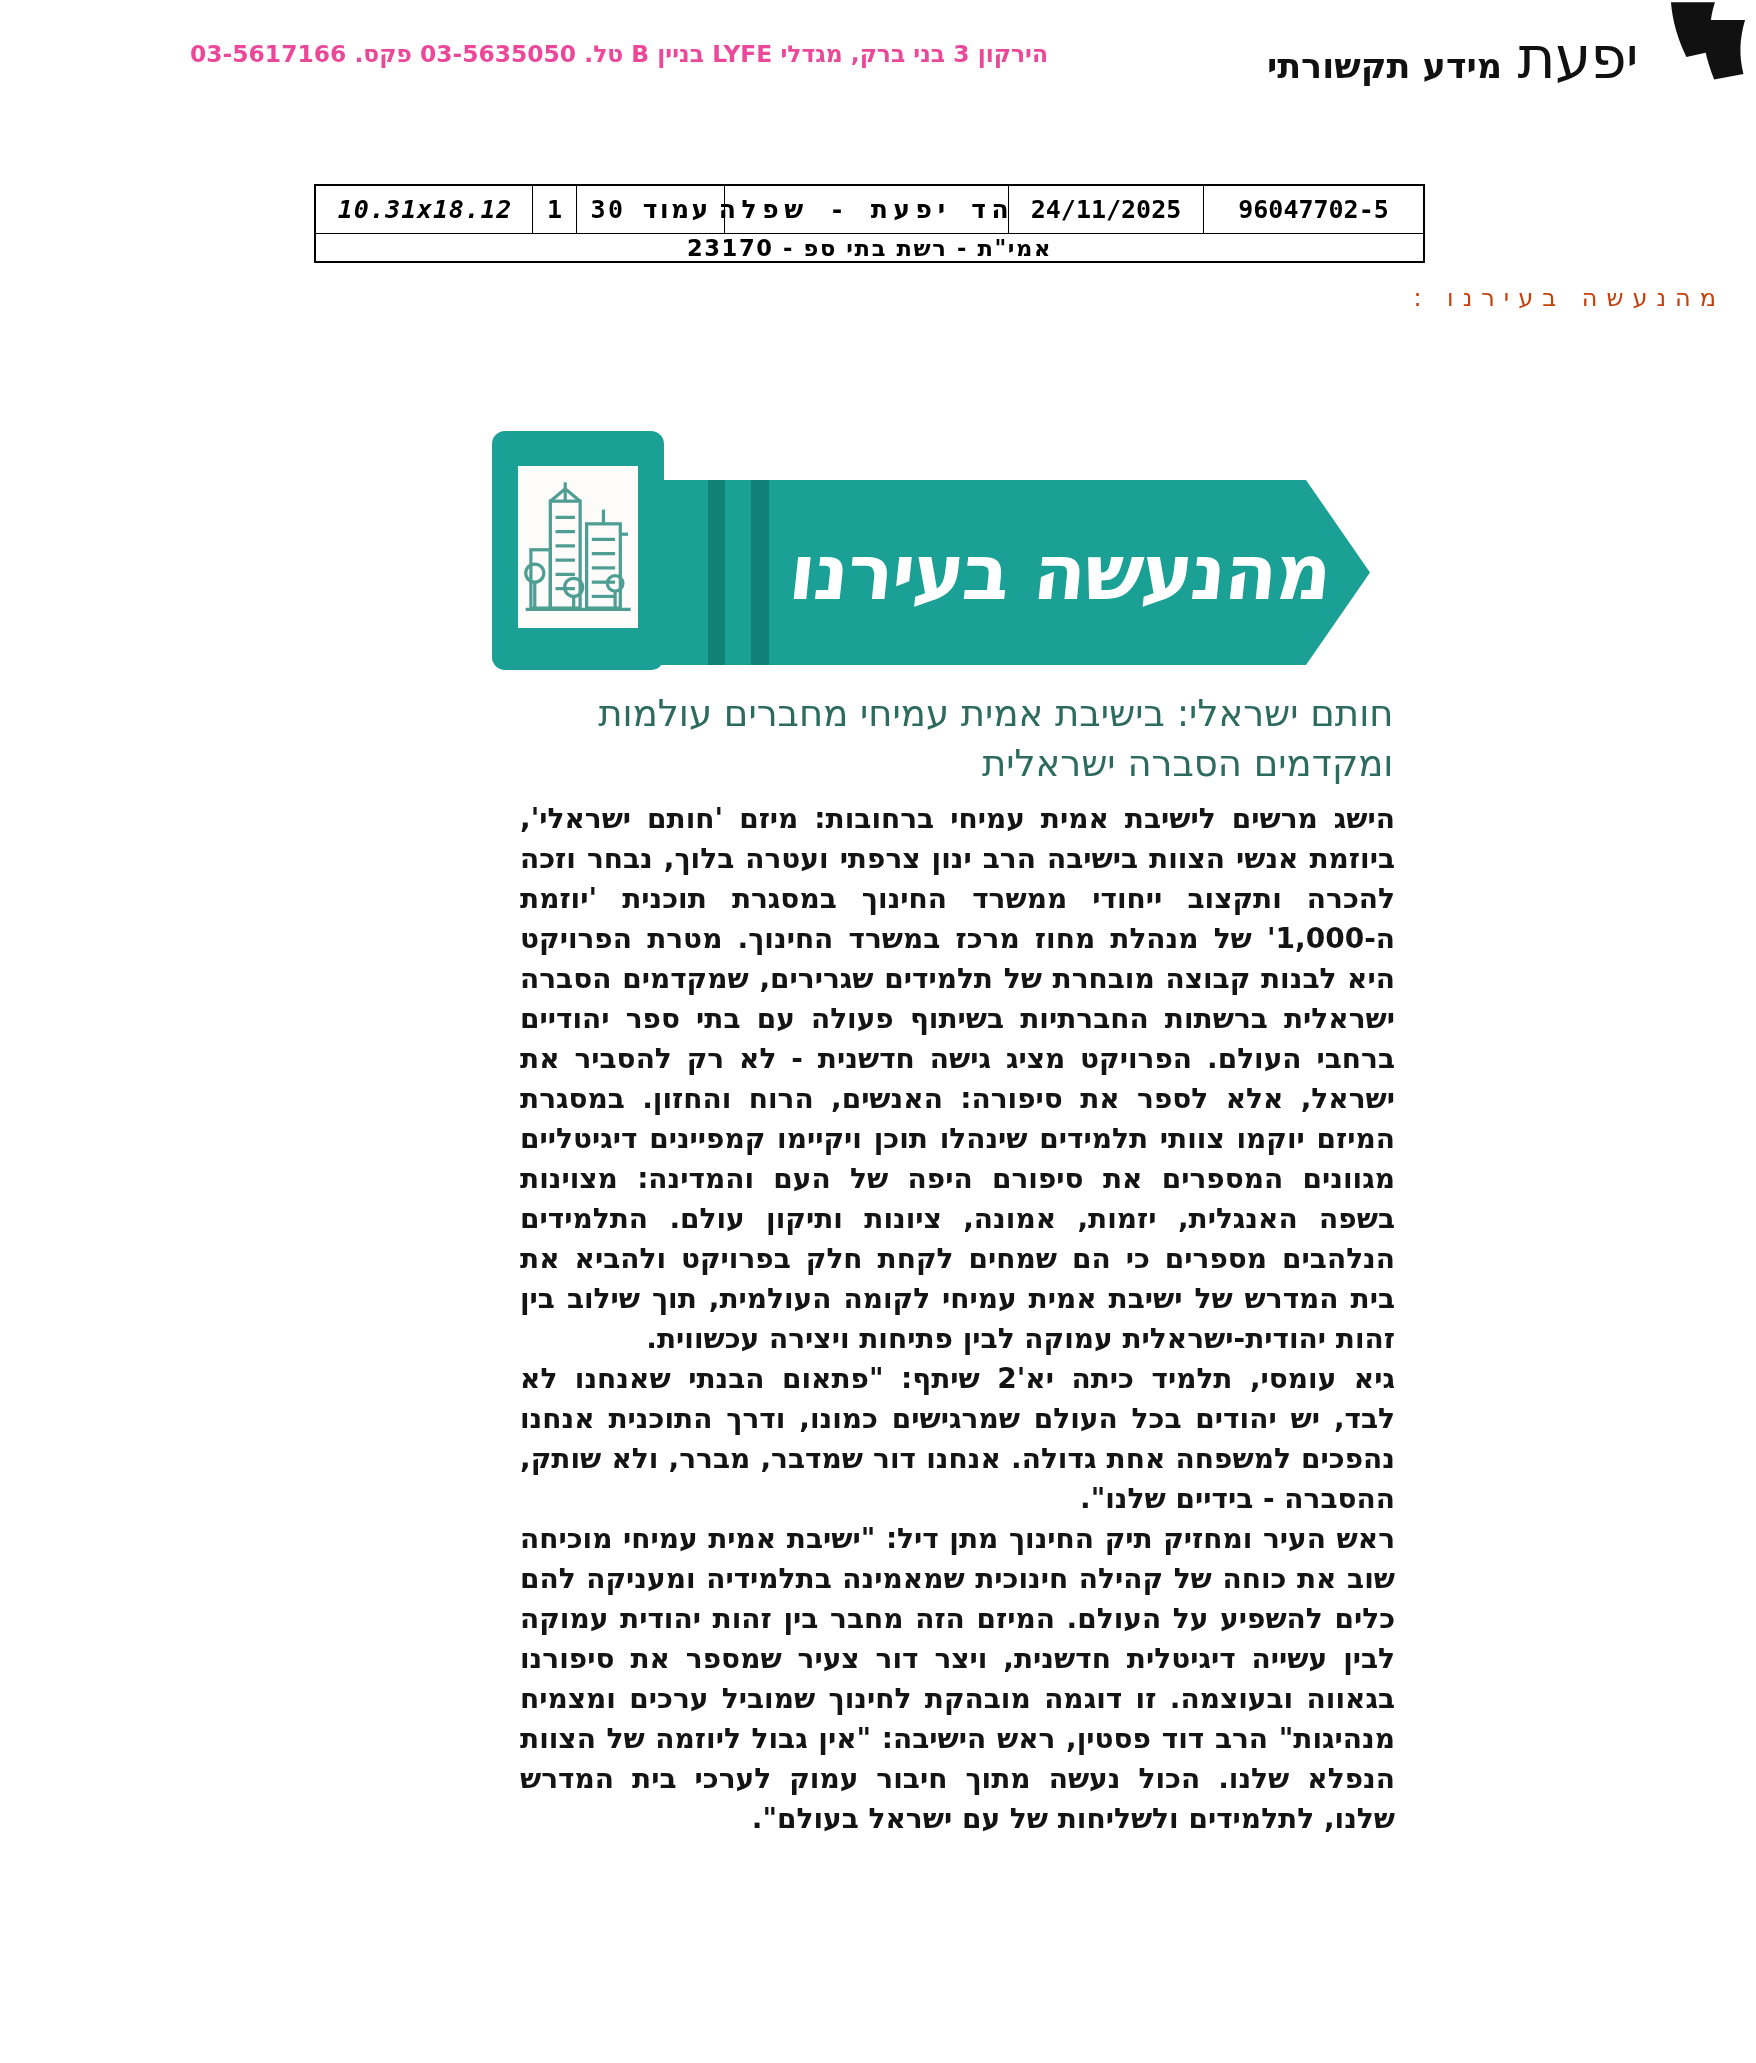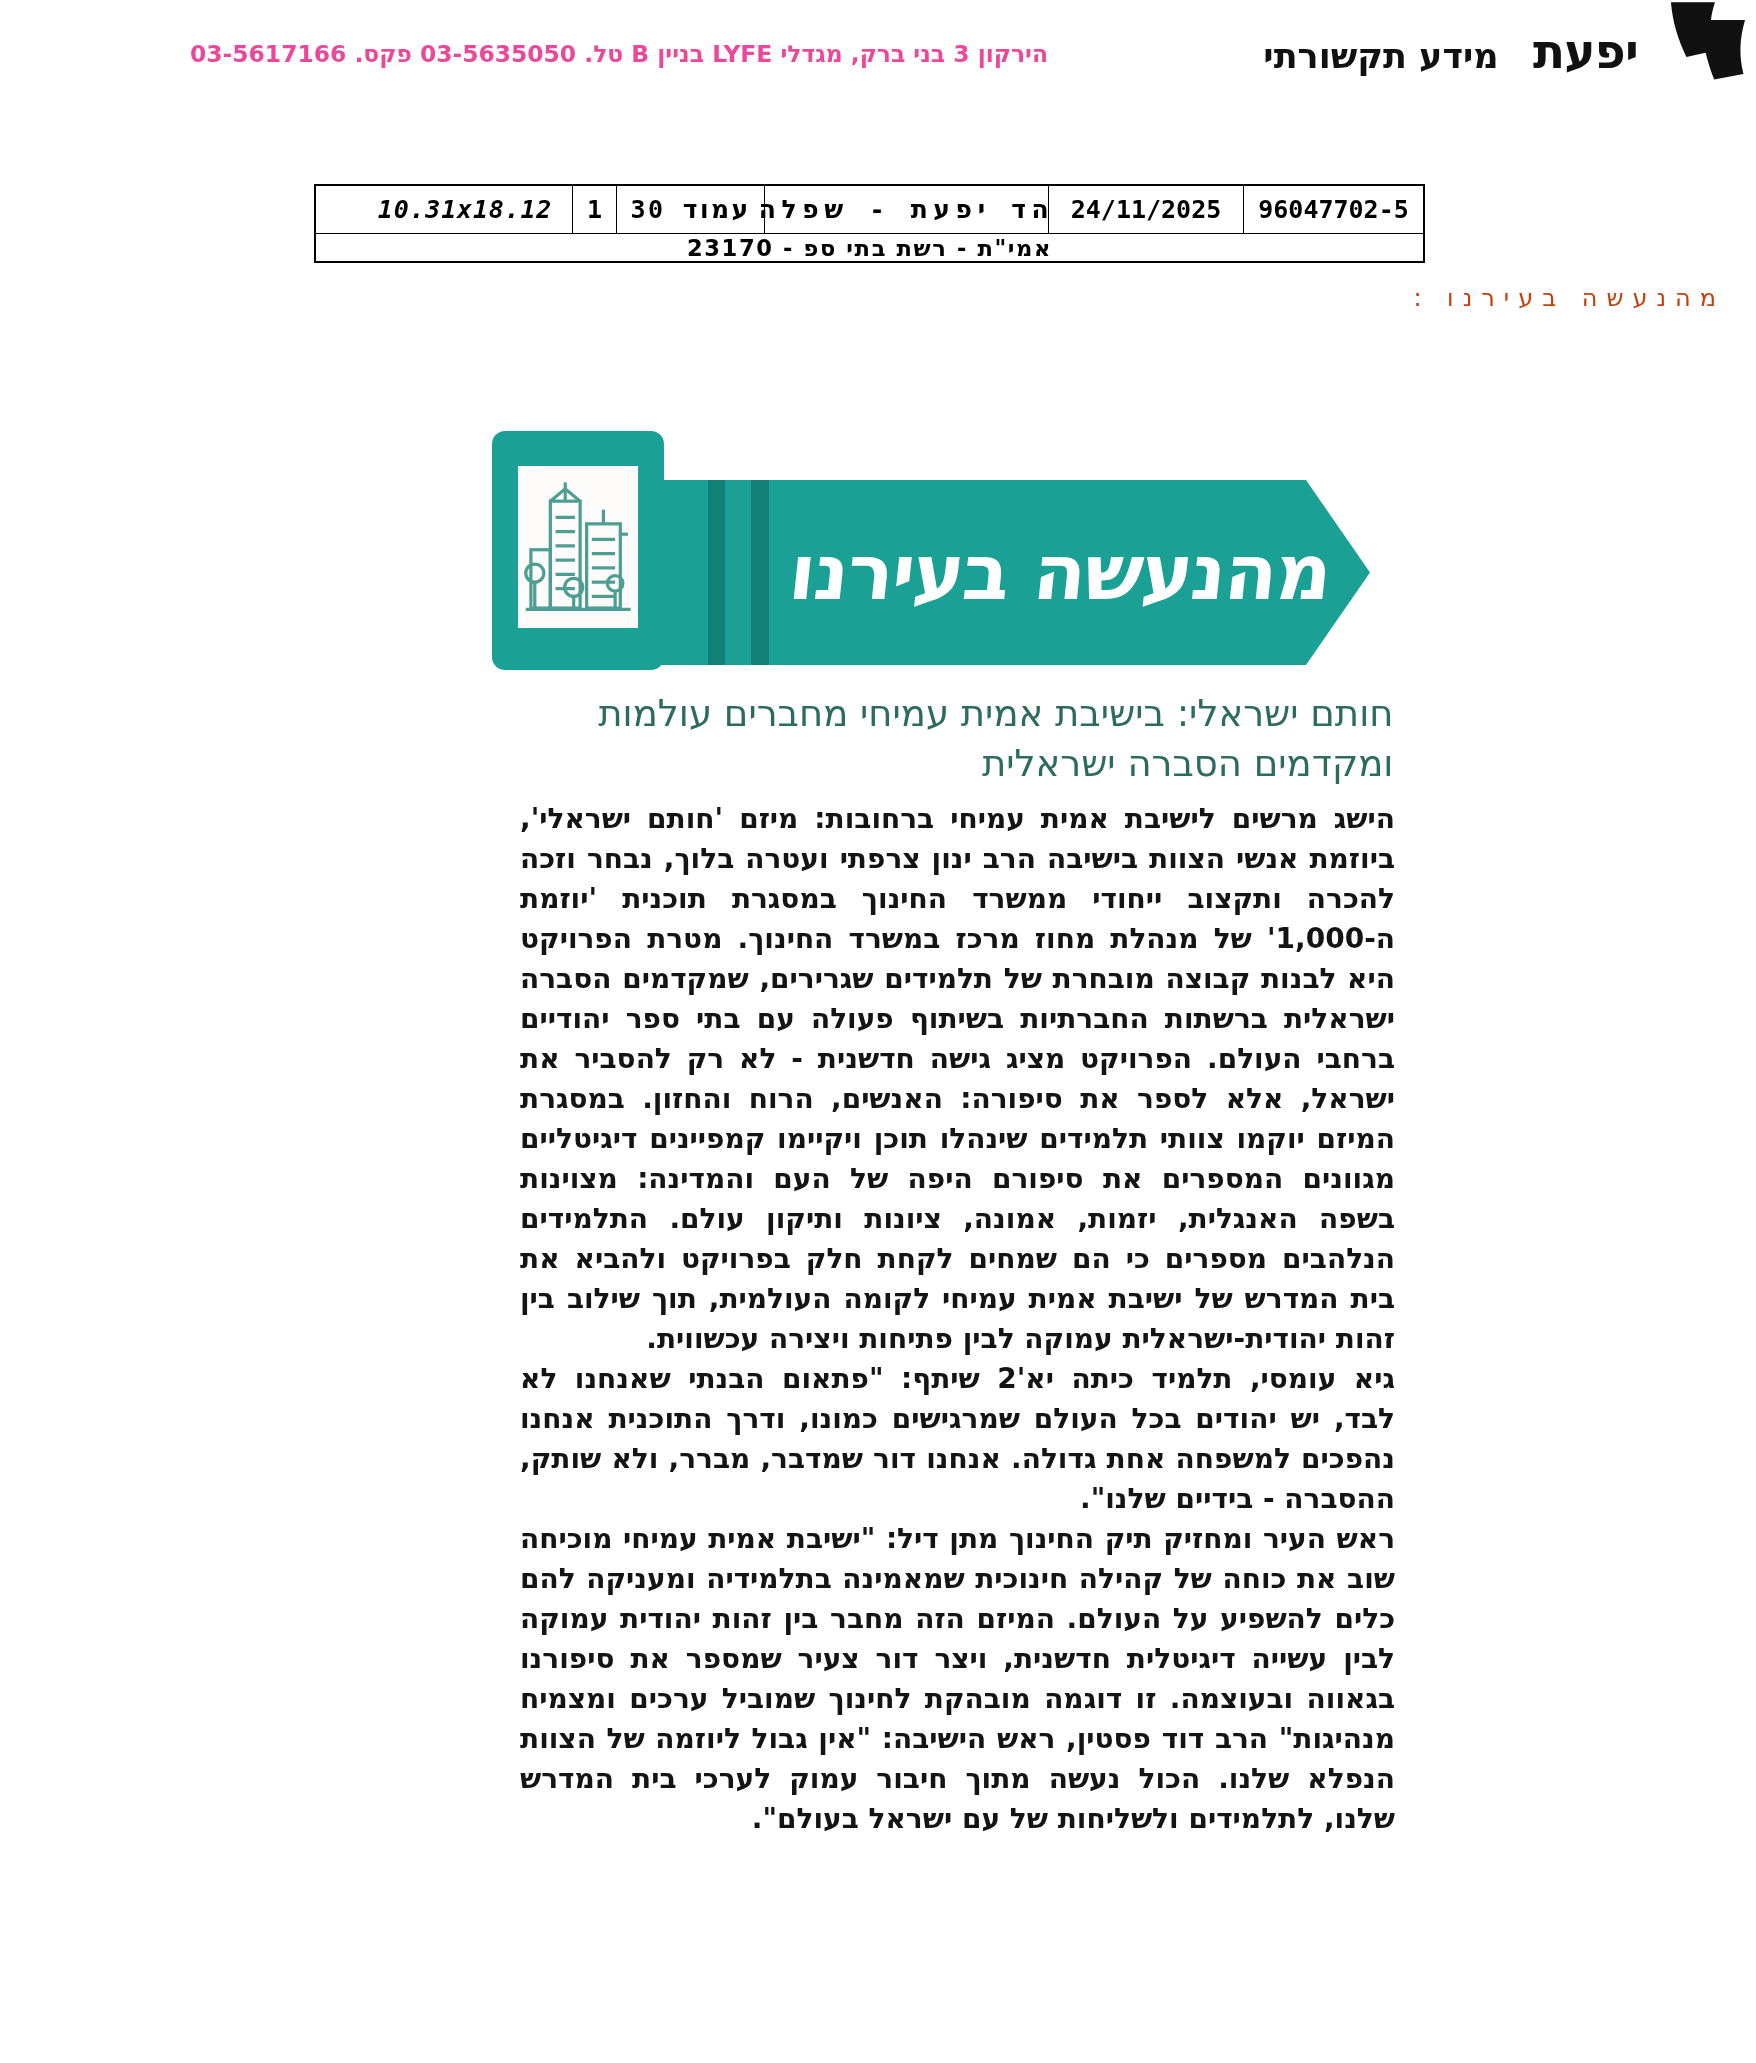--- a/index.html
+++ b/index.html
@@ -9,42 +9,42 @@
     background:#ffffff;
     font-family:"DejaVu Sans",sans-serif;
     overflow:hidden;
   }
   
   .logo-mark{position:absolute;right:6.4px;top:0;width:103px;height:81px;}
   .logo-text{
     position:absolute;right:119px;top:24px;
     direction:rtl;white-space:nowrap;color:#111;
   }
-  .logo-text .strong{font-size:47px;font-weight:700;letter-spacing:-0.8px;margin-left:19px;}
+  .logo-text .strong{font-size:58px;font-weight:400;letter-spacing:-0.8px;}
   .logo-text .rest{font-size:35px;font-weight:600;margin-right:11.3px;margin-top:29px;}
   .contact-line{
     position:absolute;right:709px;top:40px;
     direction:rtl;white-space:nowrap;
     font-size:23.4px;font-weight:700;color:#ec4899;
   }
   
   .meta-table{
     position:absolute;left:314px;top:184px;width:1111px;
     direction:rtl;border:2.4px solid #000;color:#000;
     box-sizing:border-box;
   }
   .meta-row1{display:flex;height:47px;border-bottom:1.6px solid #000;}
   .meta-row1 .cell{
     display:flex;align-items:center;justify-content:center;
     border-left:1.6px solid #000;box-sizing:border-box;
     font-family:"DejaVu Sans Mono","DejaVu Sans",monospace;
     font-size:25px;font-weight:700;white-space:nowrap;
   }
   .meta-row1 .cell:last-child{border-left:none;}
-  .c-clip{width:180px;}
+  .c-clip{width:220px;}
   .c-date{width:195px;}
   .c-pub{width:284px;font-family:"DejaVu Sans",sans-serif;font-size:32px;font-weight:800;letter-spacing:5.6px;}
   .c-page{width:148px;font-family:"DejaVu Sans",sans-serif;font-size:23.4px;font-weight:700;letter-spacing:2.4px;}
   .c-count{width:44px;}
   .c-dims{width:214px;letter-spacing:0.8px;font-style:italic;}
   .meta-row2{
     height:27px;display:flex;align-items:center;justify-content:center;
     font-size:22.6px;font-weight:700;letter-spacing:1.6px;white-space:nowrap;
     font-family:"DejaVu Sans",sans-serif;
   }

